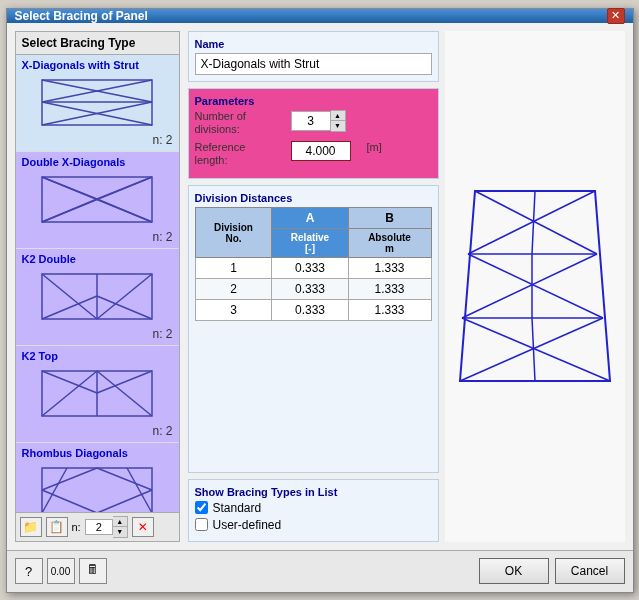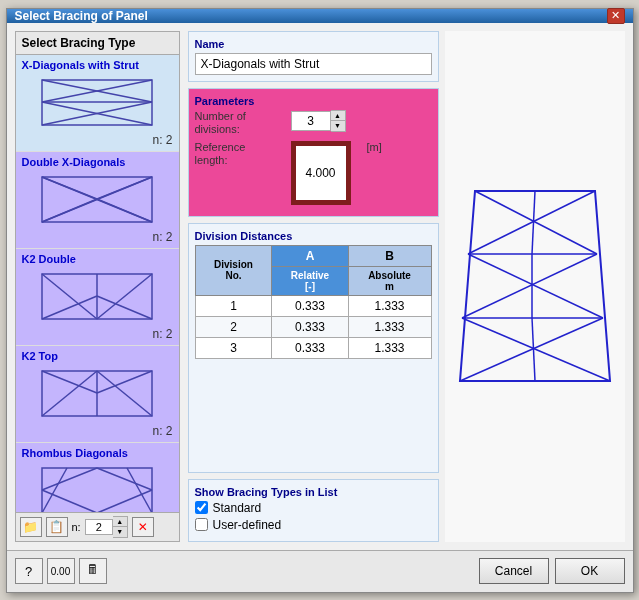--- a/index.html
+++ b/index.html
@@ -185,22 +185,22 @@
       font-size: 7px;
       cursor: pointer;
       border-bottom: 1px solid #aaa;
       line-height: 1;
     }
 
     .spinner-btn:last-child { border-bottom: none; }
 
     .ref-input {
       width: 60px;
-      border: 5px solid #7f1d1d;
-      padding: 20px 4px;
+      border: 1px solid #7f1d1d;
+      padding: 2px 4px;
       text-align: center;
       font-size: 12px;
     }
 
     .unit-label {
       font-size: 11px;
       color: #333;
     }
 
     .division-section {
@@ -555,17 +555,17 @@
 
   </div>
 
   <div class="bottom-bar">
     <div class="bottom-left-icons">
       <div class="icon-btn">?</div>
       <div class="icon-btn" style="font-size:10px;">0.00</div>
       <div class="icon-btn">🖩</div>
     </div>
     <div class="dialog-buttons">
+      <button class="dialog-btn ok-btn">OK</button>
       <button class="dialog-btn">Cancel</button>
-      <button class="dialog-btn ok-btn">OK</button>
     </div>
   </div>
 </div>
 
 </body></html>

